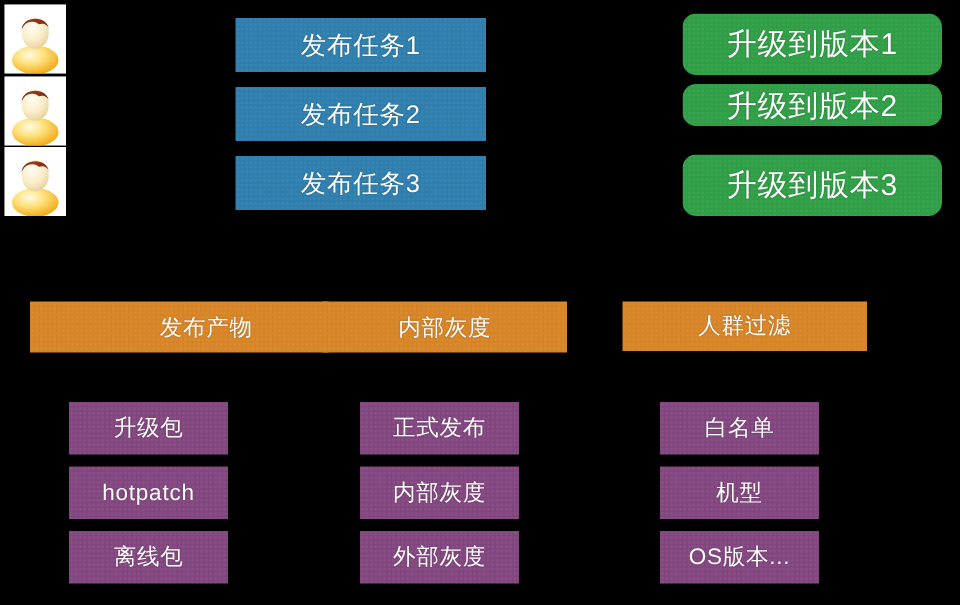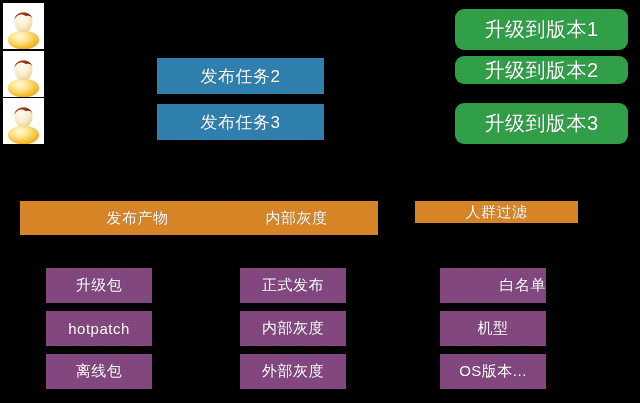--- a/index.html
+++ b/index.html
@@ -108,20 +108,23 @@
   </div>
   <div class="avatar" style="left:3px;top:98px;">
     <svg width="41" height="46" viewBox="0 0 41 46">
       <rect x="0" y="0" width="41" height="46" fill="#ffffff"></rect>
       <ellipse cx="20.5" cy="37" rx="15.5" ry="9.5" fill="url(#bodyG)"></ellipse>
       <ellipse cx="20.5" cy="19" rx="9" ry="10.5" fill="url(#faceG)"></ellipse>
       <path d="M11.5 17 C11.5 7, 29.5 7, 29.5 17 C29.5 13.5, 26 12, 23 13.2 C19 10, 13 11.5, 11.5 17 Z" fill="url(#hairG)"></path>
     </svg>
   </div>
 
+  <div class="node task-node" style="left:157px;top:12px;width:167px;height:36px;">
+    <span>发布任务1</span>
+  </div>
   <div class="node task-node" style="left:157px;top:58px;width:167px;height:36px;">
     <span>发布任务2</span>
   </div>
   <div class="node task-node" style="left:157px;top:104px;width:167px;height:36px;">
     <span>发布任务3</span>
   </div>
 
   <div class="node version-node" style="left:455px;top:9px;width:173px;height:41px;">
     <span>升级到版本1</span>
   </div>
@@ -131,21 +134,21 @@
   <div class="node version-node" style="left:455px;top:103px;width:173px;height:41px;">
     <span>升级到版本3</span>
   </div>
 
   <div class="node category-node" style="left:20px;top:201px;width:163px;height:34px;padding-left:36px;">
     <span>发布产物</span>
   </div>
   <div class="node category-node" style="left:215px;top:201px;width:163px;height:34px;">
     <span>内部灰度</span>
   </div>
-  <div class="node category-node" style="left:415px;top:201px;width:163px;height:22px;">
+  <div class="node category-node" style="left:415px;top:201px;width:163px;height:33px;">
     <span>人群过滤</span>
   </div>
 
   <div class="node option-node" style="left:46px;top:268px;width:106px;height:35px;">
     <span>升级包</span>
   </div>
   <div class="node option-node" style="left:46px;top:311px;width:106px;height:35px;">
     <span>hotpatch</span>
   </div>
   <div class="node option-node" style="left:46px;top:354px;width:106px;height:35px;">
@@ -155,21 +158,21 @@
   <div class="node option-node" style="left:240px;top:268px;width:106px;height:35px;">
     <span>正式发布</span>
   </div>
   <div class="node option-node" style="left:240px;top:311px;width:106px;height:35px;">
     <span>内部灰度</span>
   </div>
   <div class="node option-node" style="left:240px;top:354px;width:106px;height:35px;">
     <span>外部灰度</span>
   </div>
 
-  <div class="node option-node" style="left:440px;top:268px;width:106px;height:35px;justify-content:flex-end;">
+  <div class="node option-node" style="left:440px;top:268px;width:106px;height:35px;">
     <span>白名单</span>
   </div>
   <div class="node option-node" style="left:440px;top:311px;width:106px;height:35px;">
     <span>机型</span>
   </div>
   <div class="node option-node" style="left:440px;top:354px;width:106px;height:35px;">
     <span>OS版本...</span>
   </div>
 
 </div>

